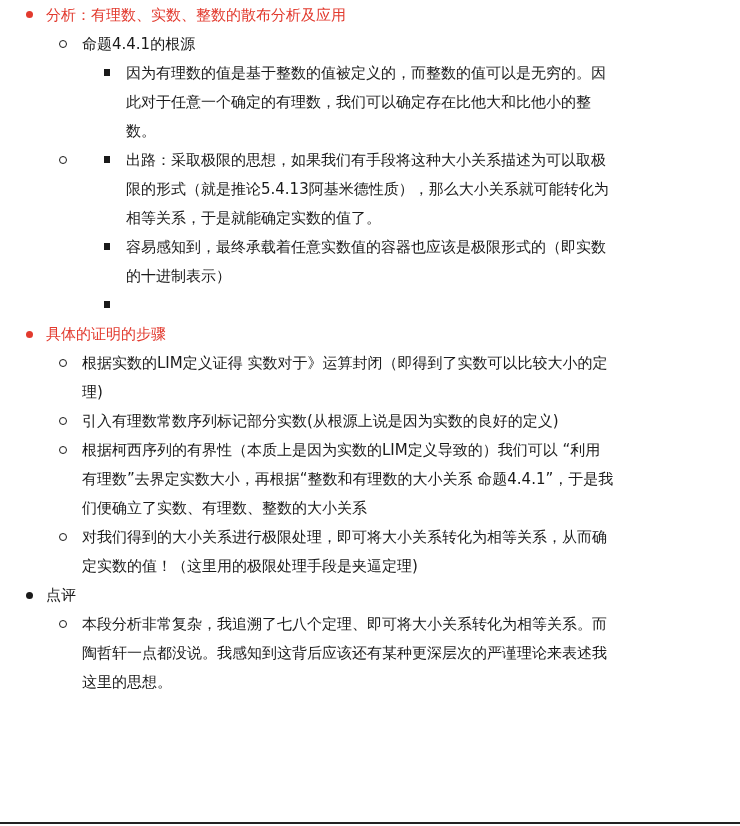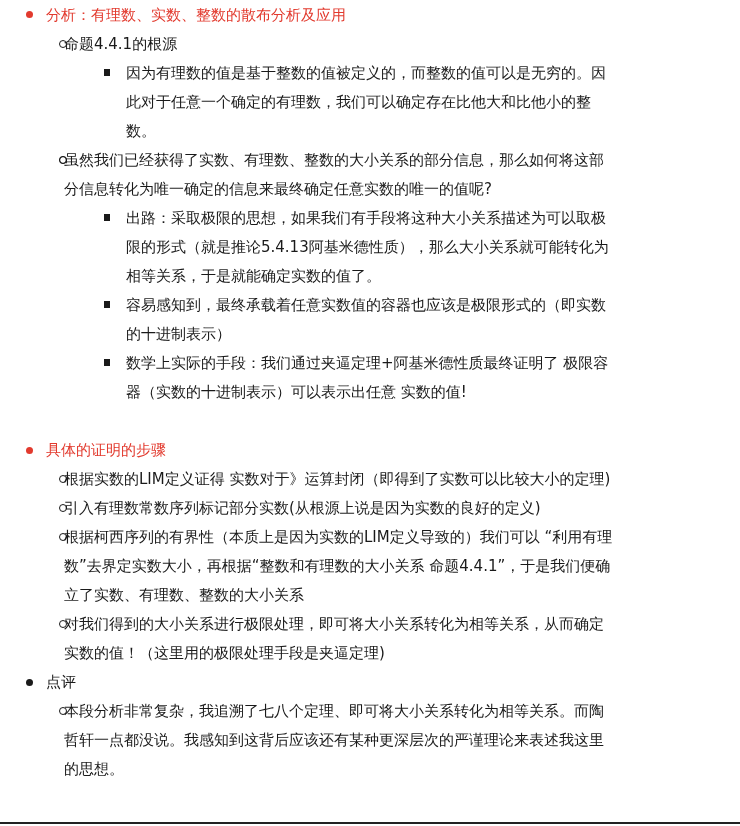--- a/index.html
+++ b/index.html
@@ -5,21 +5,21 @@
     html, body { margin: 0; padding: 0; background: #ffffff; }
     body {
       width: 740px; height: 826px; overflow: hidden; position: relative;
       font-family: "DejaVu Sans", "Liberation Sans", sans-serif;
       font-size: 15px; color: #1a1a1a;
     }
     .doc { position: absolute; left: 0; top: 0; width: 624px; }
     ul { list-style: none; margin: 0; padding: 0; }
     li { position: relative; line-height: 29px; }
     .l1 { padding-left: 46px; }
-    .l2 { padding-left: 64px; padding-right: 10px; }
+    .l2 { padding-left: 82px; padding-right: 10px; }
     .l3 { padding-left: 118px; padding-right: 10px; margin-left: 8px; }
     .bullet { position: absolute; display: block; }
     .b1 { left: 26px; top: 11px; width: 7px; height: 7px; border-radius: 50%; background: #1a1a1a; }
     .b1.red { background: #e23a2e; }
     .b2 { left: 59px; top: 10px; width: 6px; height: 6px; border-radius: 50%; border: 1.5px solid #1a1a1a; }
     .b3 { left: 96px; top: 10px; width: 6px; height: 7px; background: #1a1a1a; }
     .red-text { color: #e23a2e; }
     .spacer { height: 29px; }
     .bottom-rule { position: absolute; left: 0; top: 822px; width: 740px; height: 2px; background: #222; }
   </style>
@@ -37,35 +37,30 @@
       <span class="bullet b2"></span>
       <span>命题4.4.1的根源</span>
     </li>
     <li class="l3">
       <span class="bullet b3"></span>
       <span>因为有理数的值是基于整数的值被定义的，而整数的值可以是无穷的。因此对于任意一个确定的有理数，我们可以确定存在比他大和比他小的整数。</span>
     </li>
     <li class="l2">
       <span class="bullet b2"></span>
     </li>
-    <li class="l2">
-      <span class="bullet b2"></span>
-      <span>虽然我们已经获得了实数、有理数、整数的大小关系的部分信息，那么如何将这部分信息转化为唯一确定的信息来最终确定任意实数的唯一的值呢?</span>
-    </li>
     <li class="l3">
       <span class="bullet b3"></span>
       <span>出路：采取极限的思想，如果我们有手段将这种大小关系描述为可以取极限的形式（就是推论5.4.13阿基米德性质），那么大小关系就可能转化为相等关系，于是就能确定实数的值了。</span>
     </li>
     <li class="l3">
       <span class="bullet b3"></span>
       <span>容易感知到，最终承载着任意实数值的容器也应该是极限形式的（即实数的十进制表示）</span>
     </li>
     <li class="l3">
       <span class="bullet b3"></span>
-      <span>数学上实际的手段：我们通过夹逼定理+阿基米德性质最终证明了 极限容器（实数的十进制表示）可以表示出任意 实数的值!</span>
     </li>
 
     <li class="spacer"></li>
 
     <li class="l1 red-text">
       <span class="bullet b1 red"></span>
       <span>具体的证明的步骤</span>
     </li>
     <li class="l2">
       <span class="bullet b2"></span>

